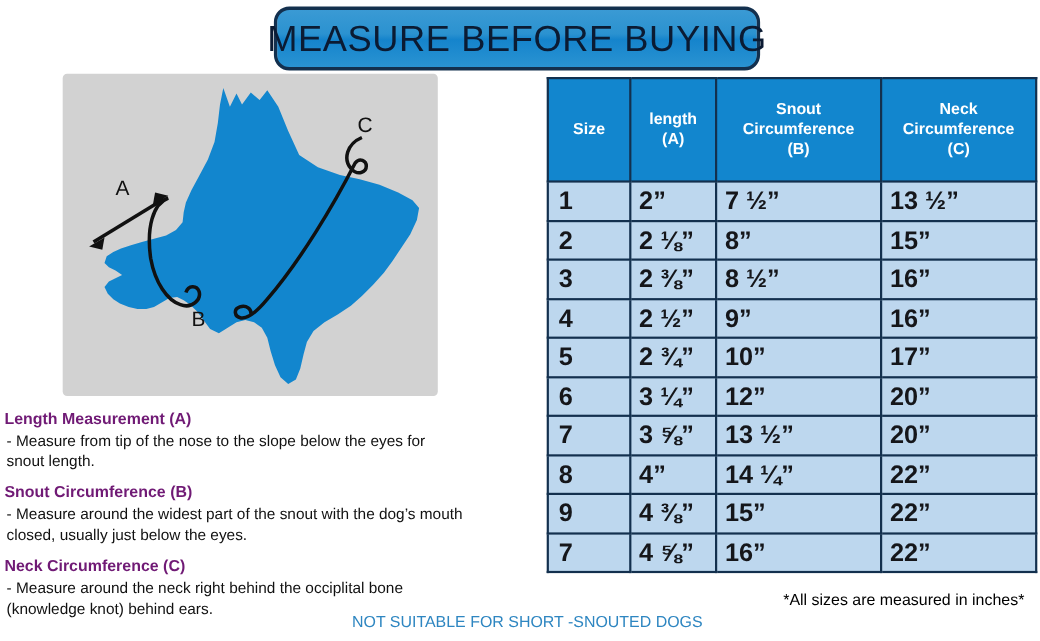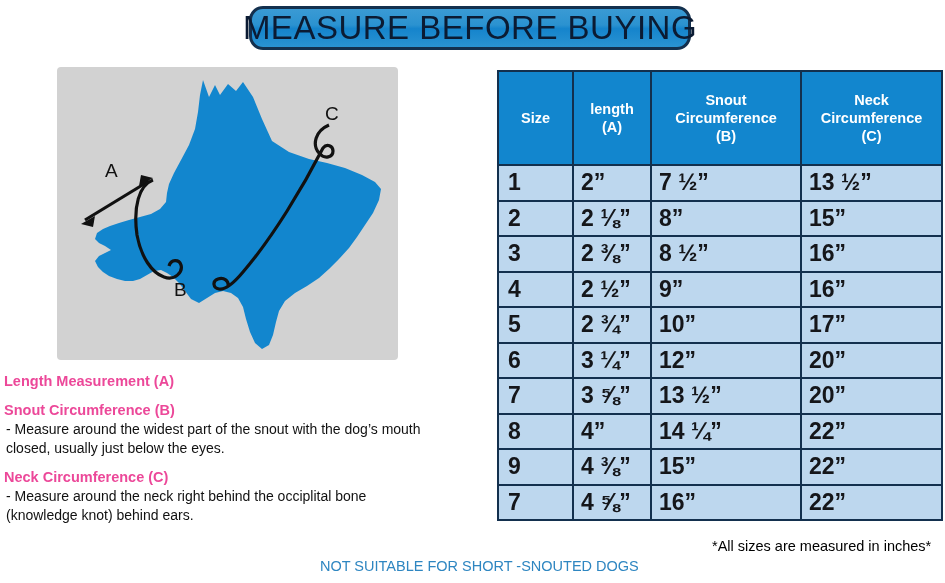--- a/index.html
+++ b/index.html
@@ -15,21 +15,21 @@
     overflow: hidden;
     color: #000000;
   }
 
   
   #title-banner {
     position: absolute;
     left: 249px;
     top: 6px;
     width: 442px;
-    height: 44px;
+    height: 58px;
     border: 3px solid #13304e;
     border-radius: 14px;
     background: linear-gradient(to bottom, #3a9ad4 0%, #2b92d0 42%, #1584cc 52%, #2a93d2 100%);
     box-sizing: border-box;
     display: flex;
     align-items: center;
     justify-content: center;
   }
   #title-banner-text {
     font-size: 33px;
@@ -61,21 +61,21 @@
   #instructions {
     position: absolute;
     left: 4px;
     top: 372px;
     width: 480px;
   }
   .instr-group { margin-bottom: 11px; }
   .instr-heading {
     font-size: 14.5px;
     font-weight: bold;
-    color: #ec4899;
+    color: #701a75;
     line-height: 1.25;
     margin-bottom: 1px;
   }
   .instr-body {
     font-size: 14px;
     font-weight: normal;
     color: #111111;
     line-height: 1.32;
     padding-left: 2px;
     white-space: pre-line;
@@ -181,20 +181,22 @@
              C276,79 270,76 266,81 C246,120 216,170 186,205
              C176,217 168,223 162,222 C156,221 155,214 161,212
              C167,210 172,214 171,219"></path>
     <text x="268" y="53" font-family="Liberation Sans, sans-serif" font-size="19" fill="#111111">C</text>
   </svg>
 </div>
 
 <div id="instructions">
   <div class="instr-group">
     <div class="instr-heading">Length Measurement (A)</div>
+    <div class="instr-body"> - Measure from tip of the nose to the slope below the eyes for
+    snout length.</div>
   </div>
   <div class="instr-group">
     <div class="instr-heading">Snout Circumference (B)</div>
     <div class="instr-body">- Measure around the widest part of the snout with the dog’s mouth
    closed, usually just below the eyes.</div>
   </div>
   <div class="instr-group">
     <div class="instr-heading">Neck Circumference (C)</div>
     <div class="instr-body">- Measure around the neck right behind the occiplital bone
    (knowledge knot) behind ears.</div>

